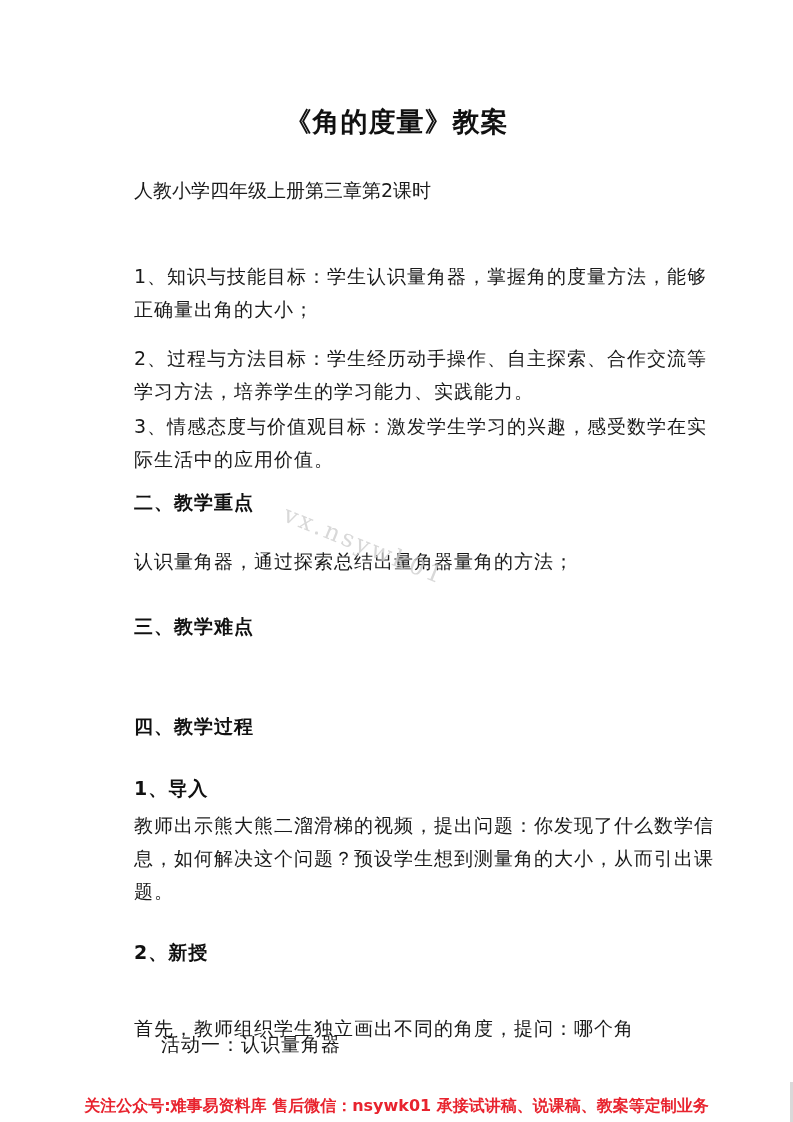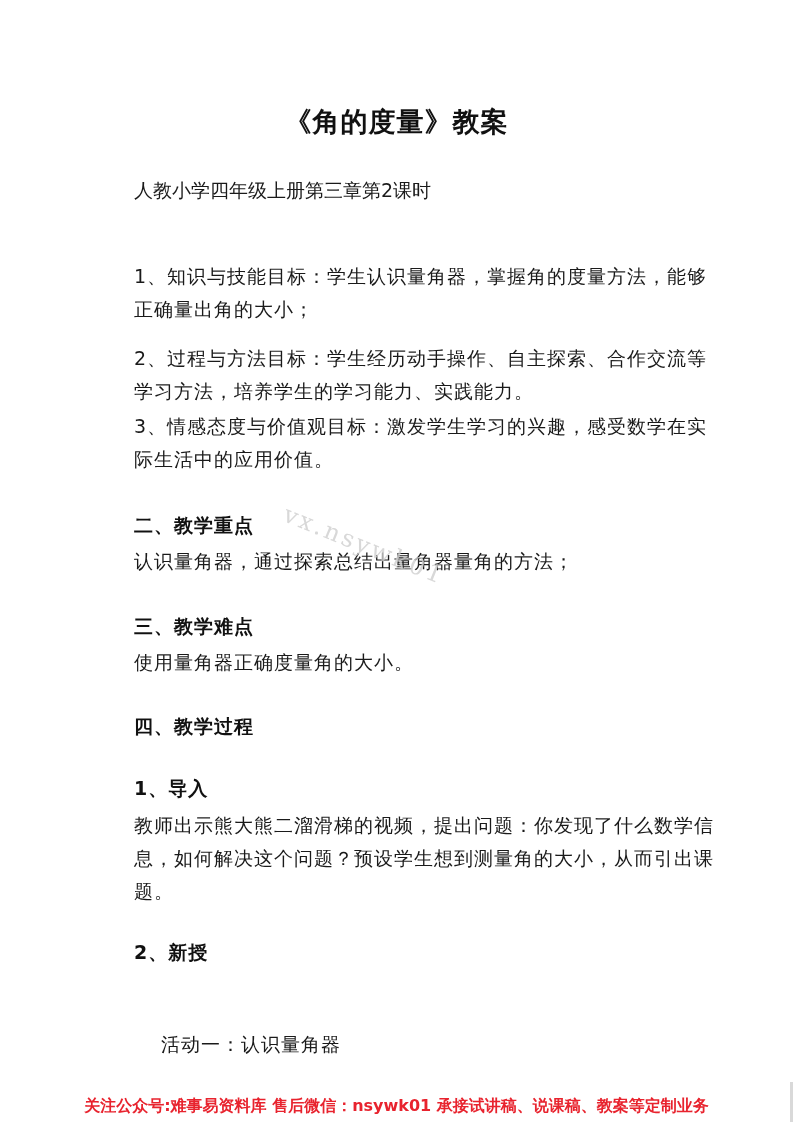--- a/index.html
+++ b/index.html
@@ -23,31 +23,31 @@
 
 <div class="page">
 
   <div class="title">《角的度量》教案</div>
   <div class="subtitle">人教小学四年级上册第三章第2课时</div>
 
   <div class="p" style="top:260px;">1、知识与技能目标：学生认识量角器，掌握角的度量方法，能够正确量出角的大小；</div>
   <div class="p" style="top:342px;">2、过程与方法目标：学生经历动手操作、自主探索、合作交流等学习方法，培养学生的学习能力、实践能力。</div>
   <div class="p" style="top:410px;">3、情感态度与价值观目标：激发学生学习的兴趣，感受数学在实际生活中的应用价值。</div>
 
-  <div class="h" style="top:513px;">二、教学重点</div>
+  <div class="h" style="top:490px;">二、教学重点</div>
   <div class="p" style="top:545px;">认识量角器，通过探索总结出量角器量角的方法；</div>
 
   <div class="h" style="top:614px;">三、教学难点</div>
-  <div class="p" style="top:646px;">使用量角器正确度量角的大小。</div>
 
   <div class="h" style="top:714px;">四、教学过程</div>
 
   <div class="h" style="top:776px;">1、导入</div>
   <div class="p" style="top:809px;">教师出示熊大熊二溜滑梯的视频，提出问题：你发现了什么数学信息，如何解决这个问题？预设学生想到测量角的大小，从而引出课题。</div>
 
   <div class="h" style="top:940px;">2、新授</div>
   <div class="p" style="top:1028px;margin-left:27px;">活动一：认识量角器</div>
+  <div class="p" style="top:1012px;">首先，教师组织学生独立画出不同的角度，提问：哪个角</div>
 
   <div class="watermark">vx.nsywk01</div>
 
   <div class="edge-mark"></div>
   <div class="footer">关注公众号:难事易资料库  售后微信：nsywk01  承接试讲稿、说课稿、教案等定制业务</div>
 </div>
 
 </body></html>

